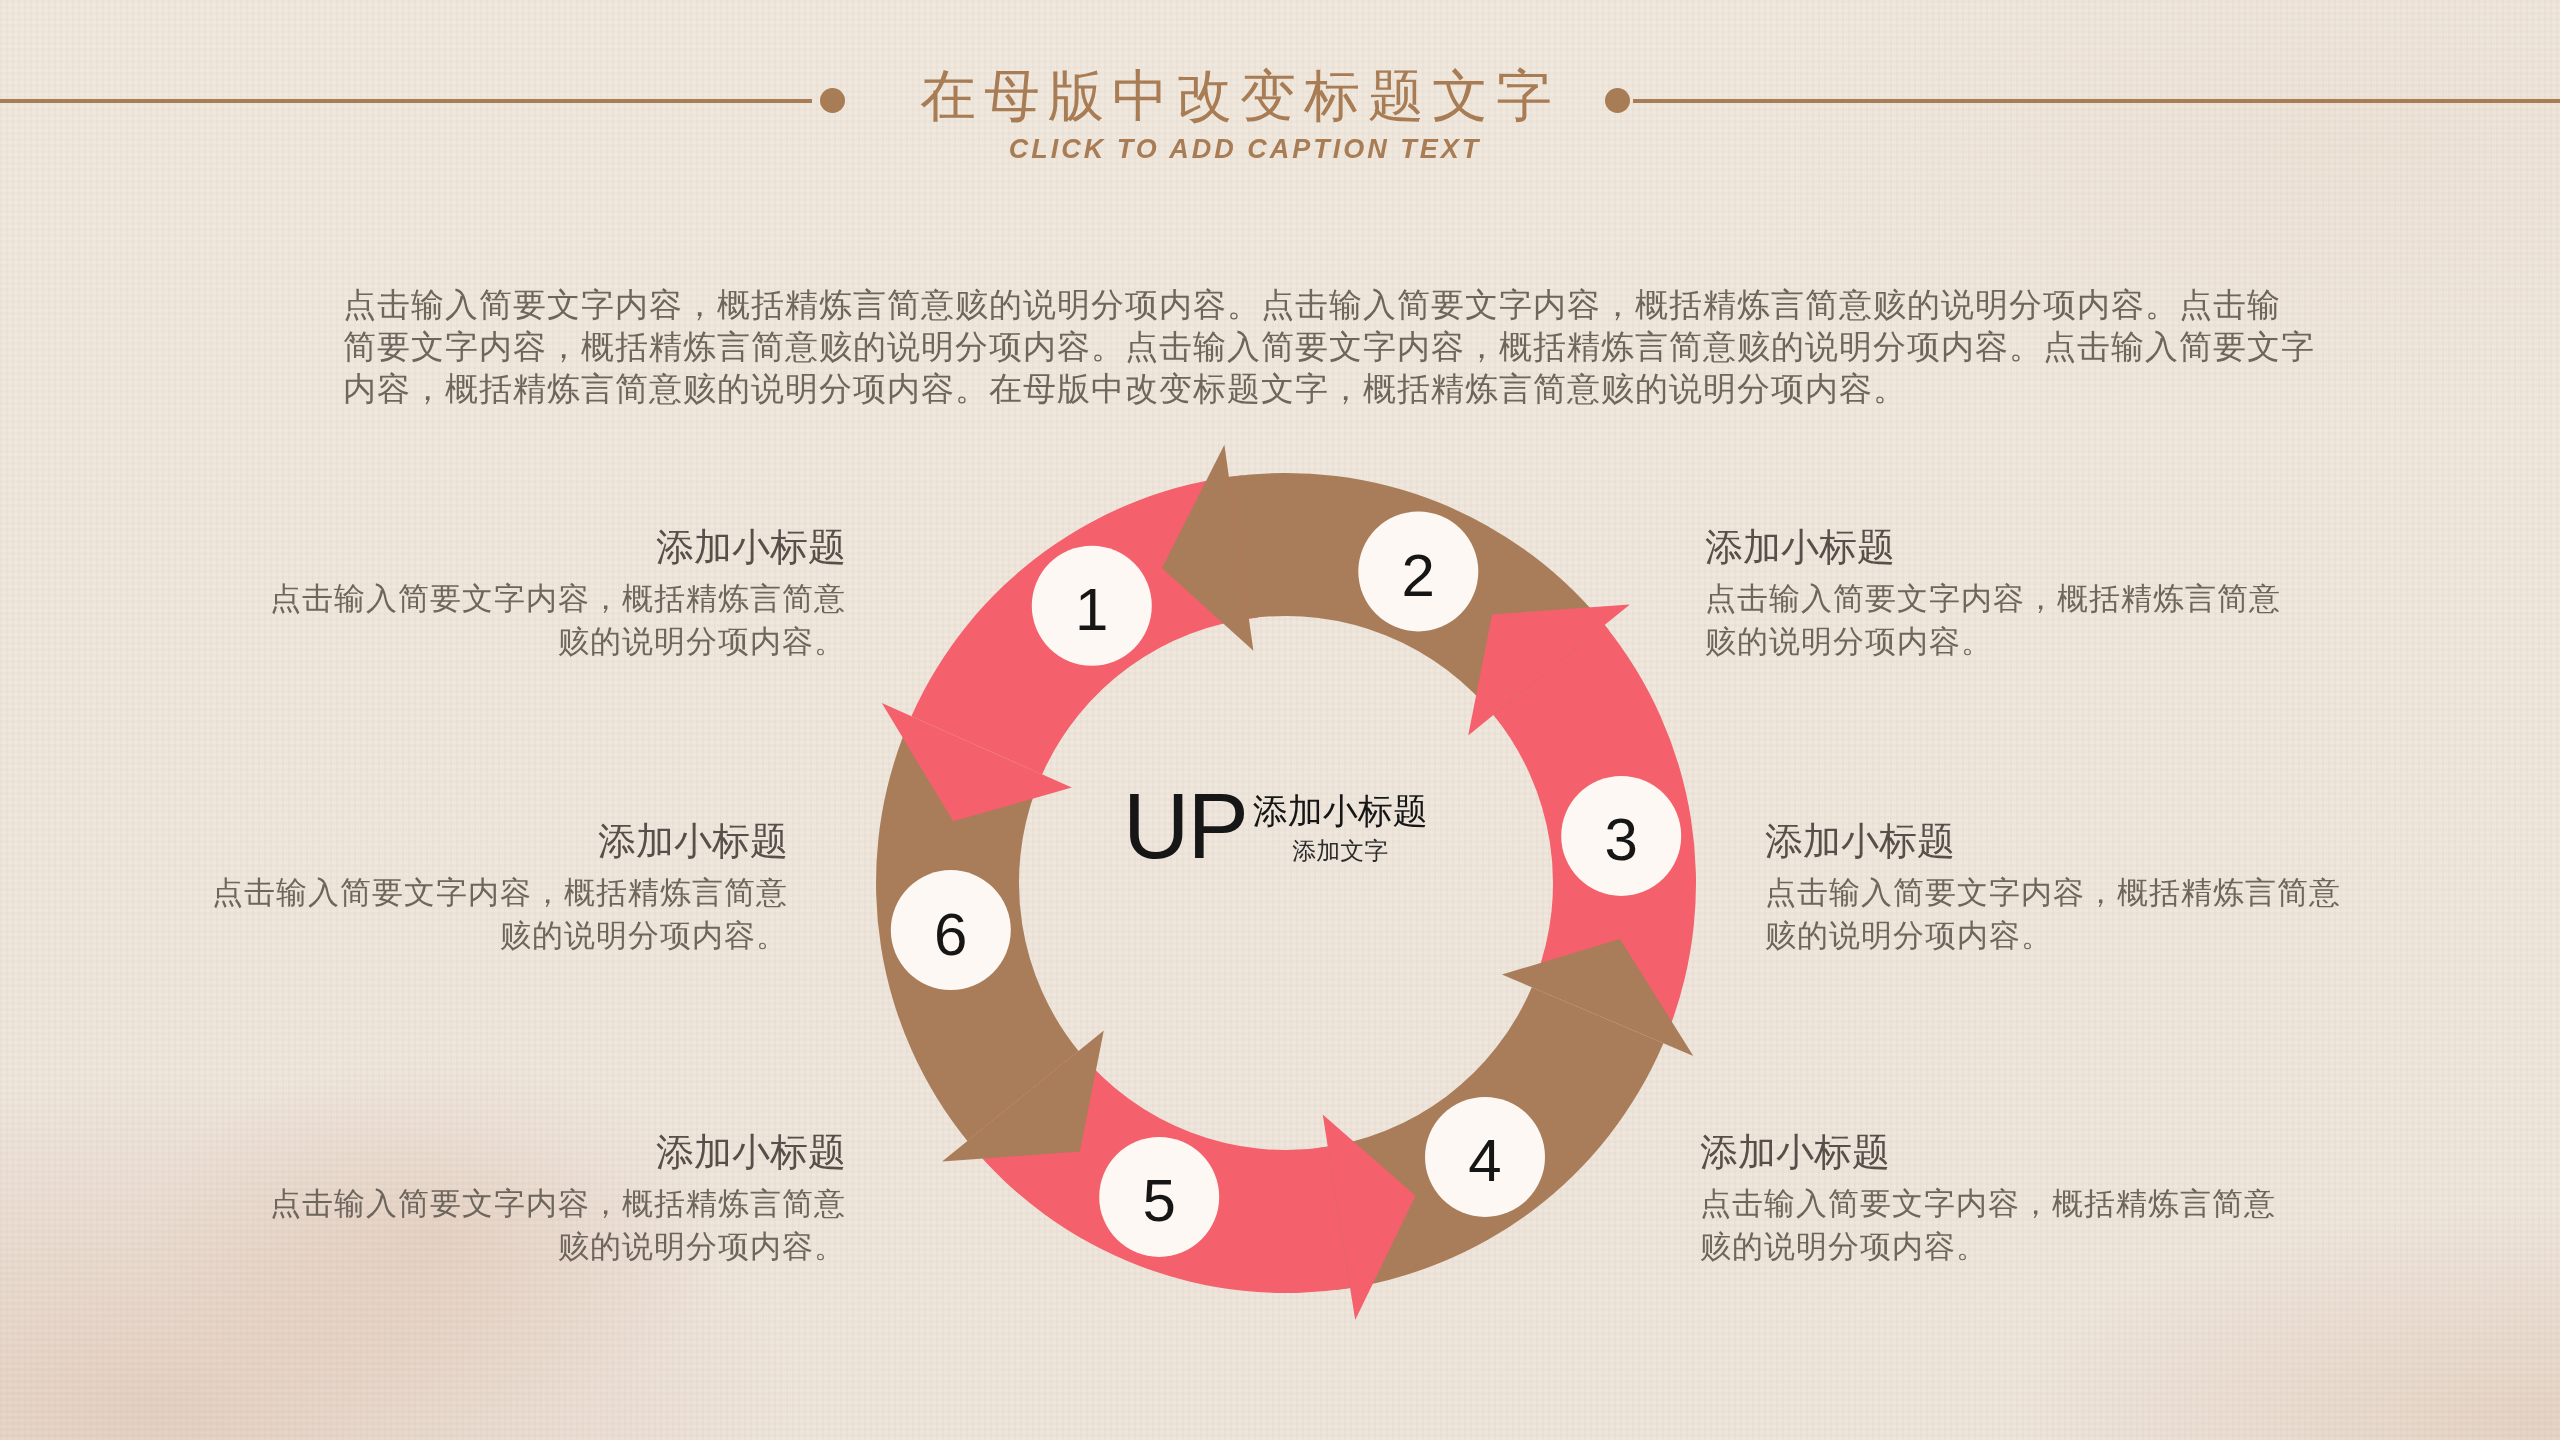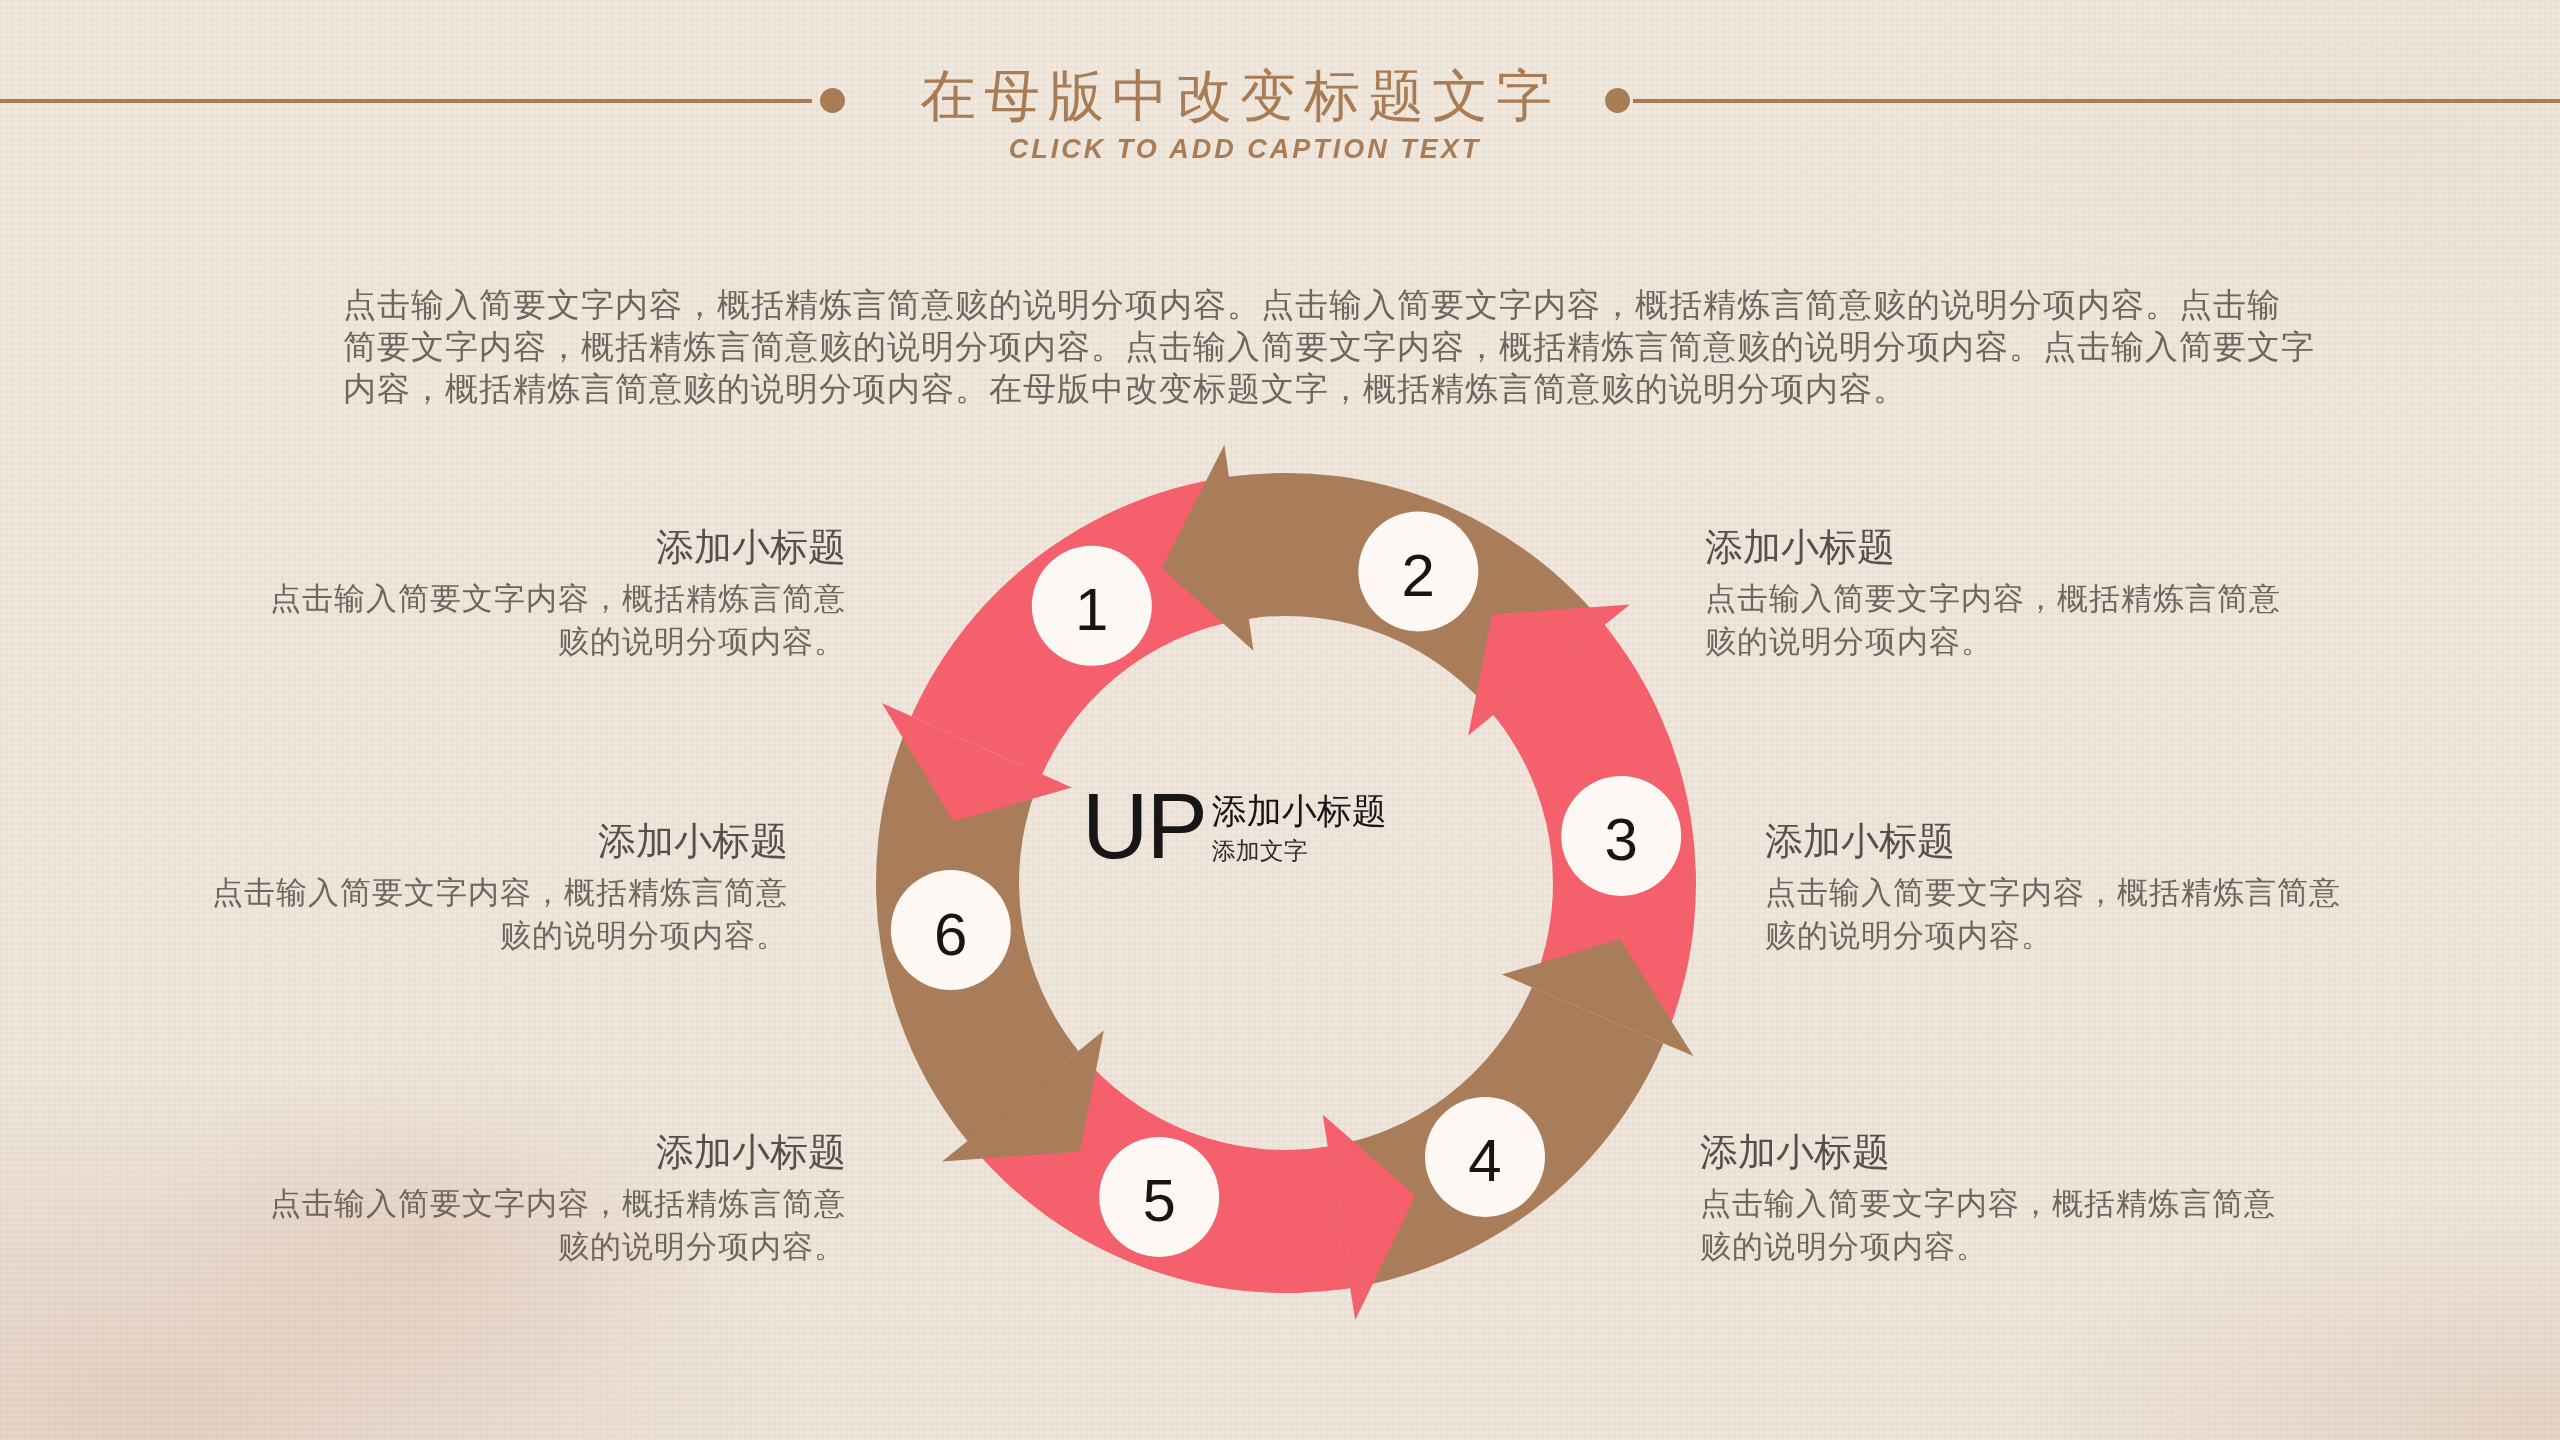--- a/index.html
+++ b/index.html
@@ -36,24 +36,24 @@
     font-size:27px;font-style:italic;font-weight:bold;letter-spacing:3px;color:#A87C54;white-space:nowrap;
   }
   
   #intro{position:absolute;left:343px;top:284px;font-size:33px;line-height:42px;
          letter-spacing:1px;color:#6E655C;white-space:nowrap;}
   
   #cycle-svg{position:absolute;left:0;top:0;}
   #cycle-svg text{font-family:"Liberation Sans","DejaVu Sans",sans-serif;}
   
   #center-up{position:absolute;left:1082px;top:786px;display:flex;color:#161616;}
-  #center-up .up{font-size:92px;font-weight:300;line-height:80px;letter-spacing:-2px;}
+  #center-up .up{font-size:92px;font-weight:300;line-height:80px;letter-spacing:-2px;margin-left:41px;}
   #center-up .col{margin-left:6px;padding-top:4px;}
   #center-up .ct{font-size:35px;line-height:42px;color:#161616;}
-  #center-up .cs{font-size:24px;line-height:30px;color:#2c2c2c;margin-top:4px;text-align:left;}
+  #center-up .cs{font-size:24px;line-height:30px;color:#2c2c2c;margin-top:4px;text-align:center;}
   #center-body{position:absolute;left:1036px;top:890px;width:500px;text-align:center;
                font-size:26px;font-weight:bold;line-height:35px;color:#141414;}
   
   .block{position:absolute;width:620px;}
   .block .bt{font-size:38px;line-height:50px;color:#57504A;margin-bottom:5px;}
   .block .bl{font-size:31px;line-height:43px;letter-spacing:1px;color:#6E655C;white-space:nowrap;}
   .block.left{text-align:right;}
   .block.right{text-align:left;}
   #b1{top:522px;left:226px;}
   #b2{top:816px;left:168px;}

